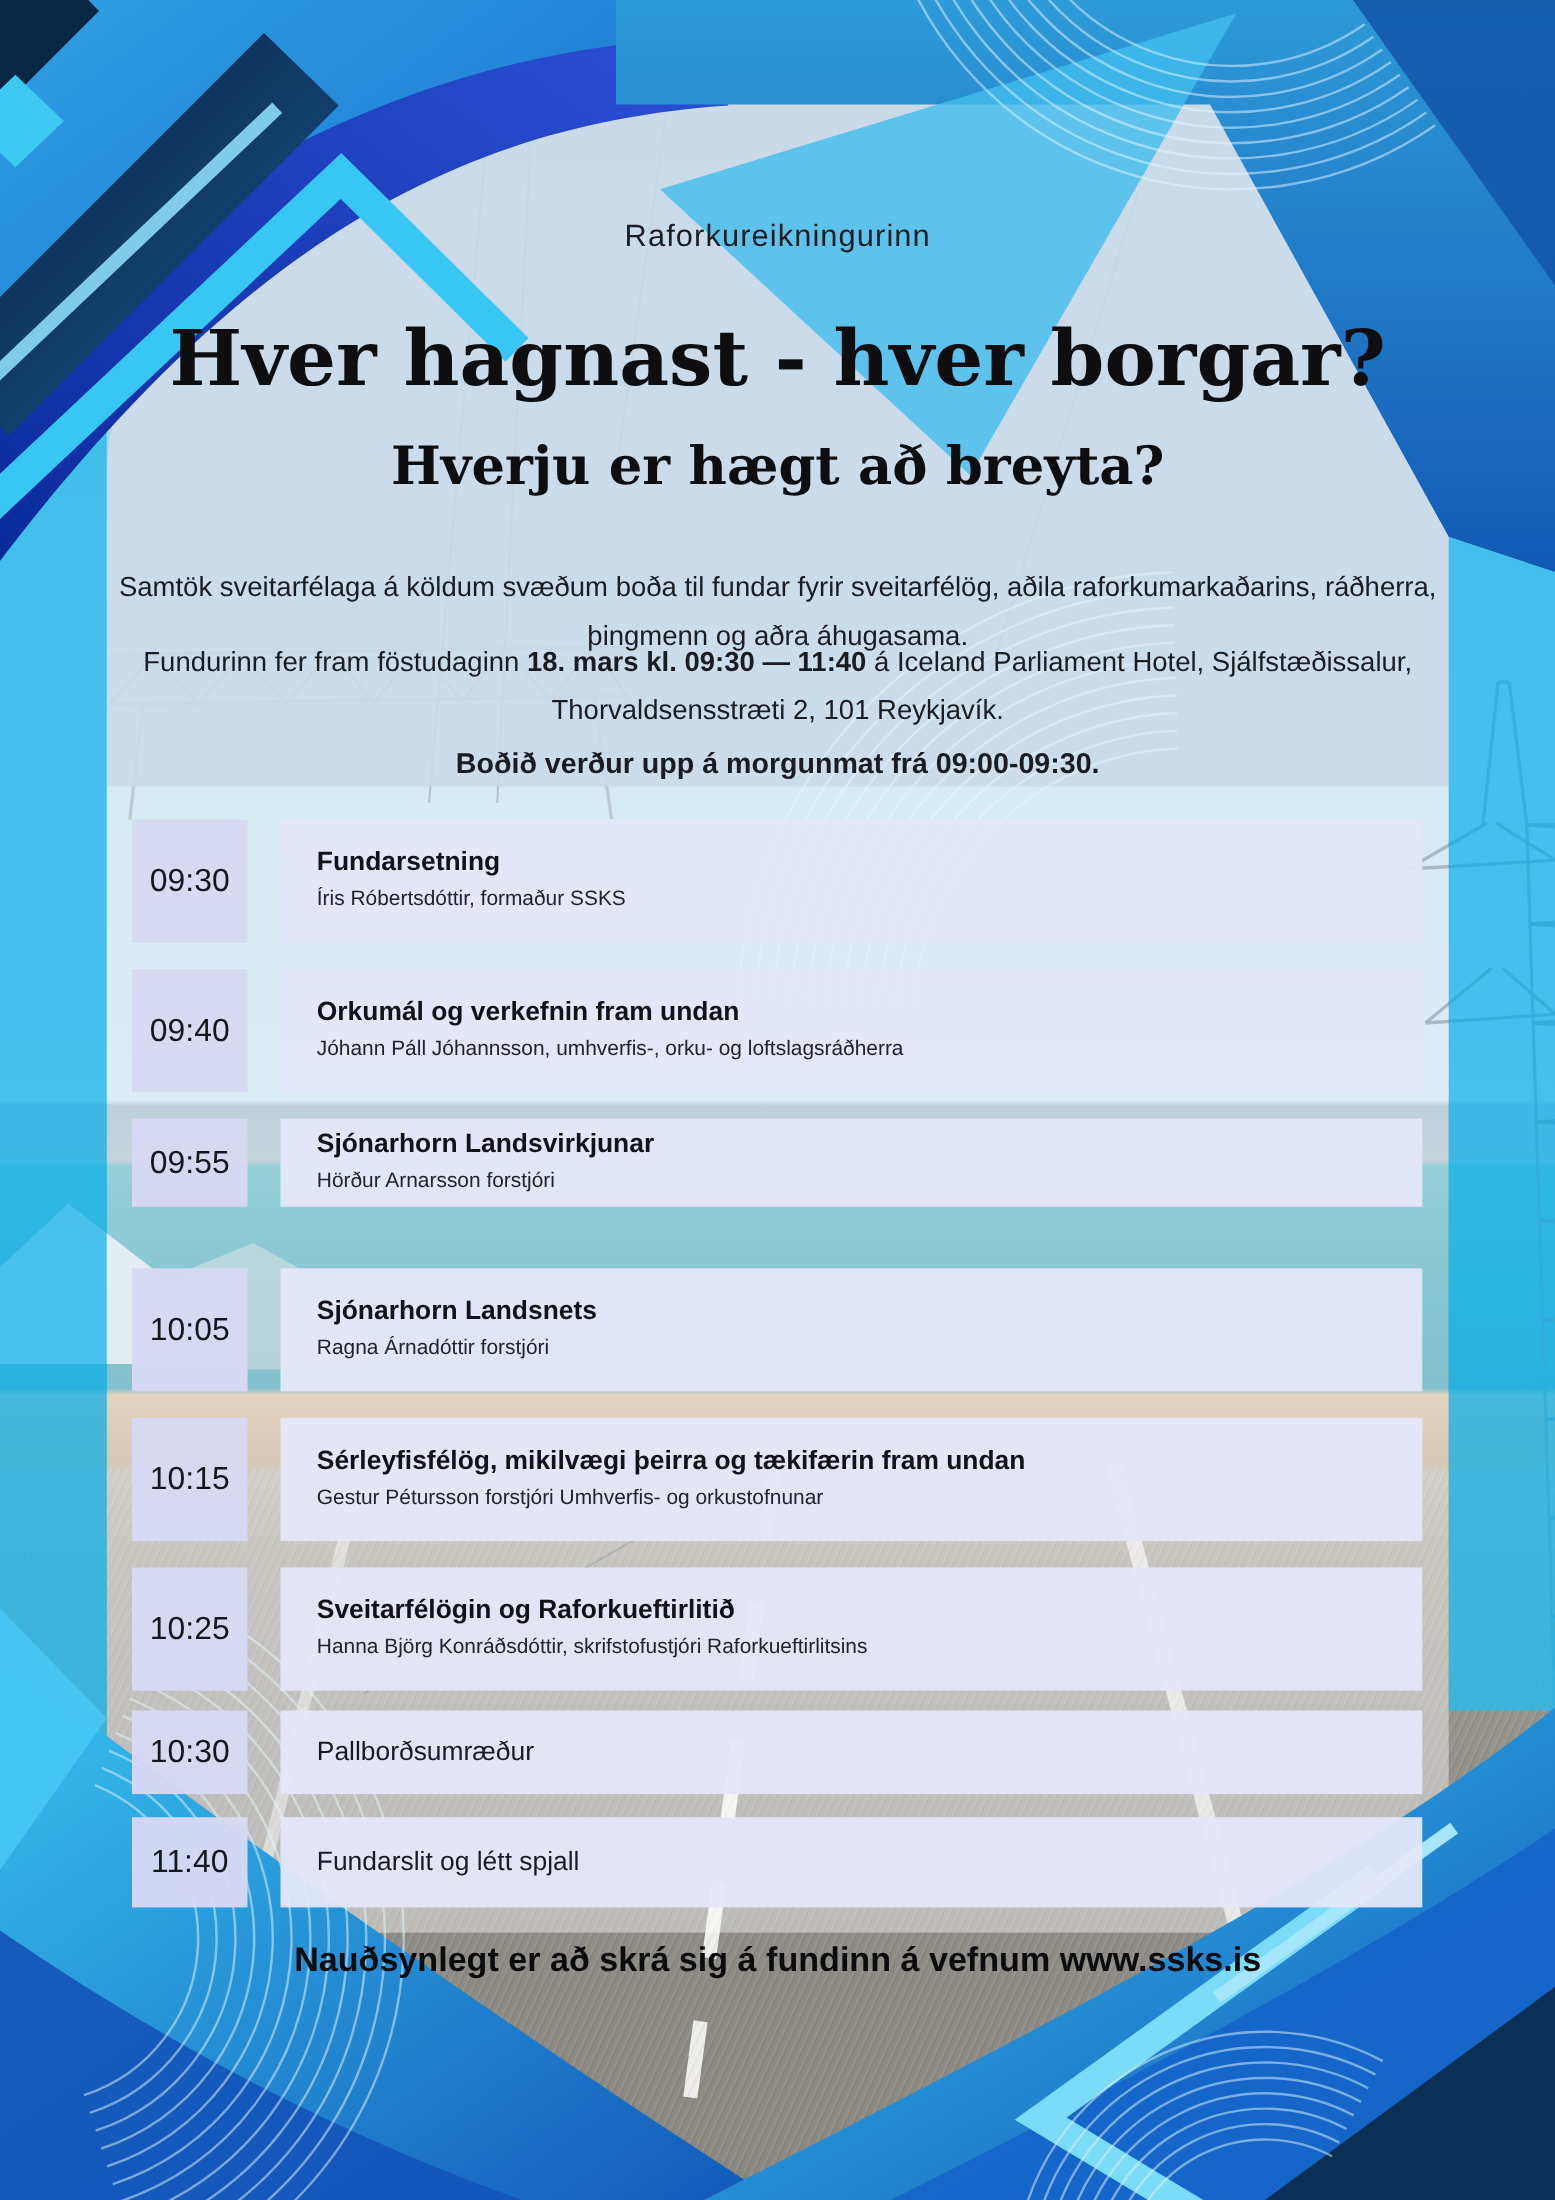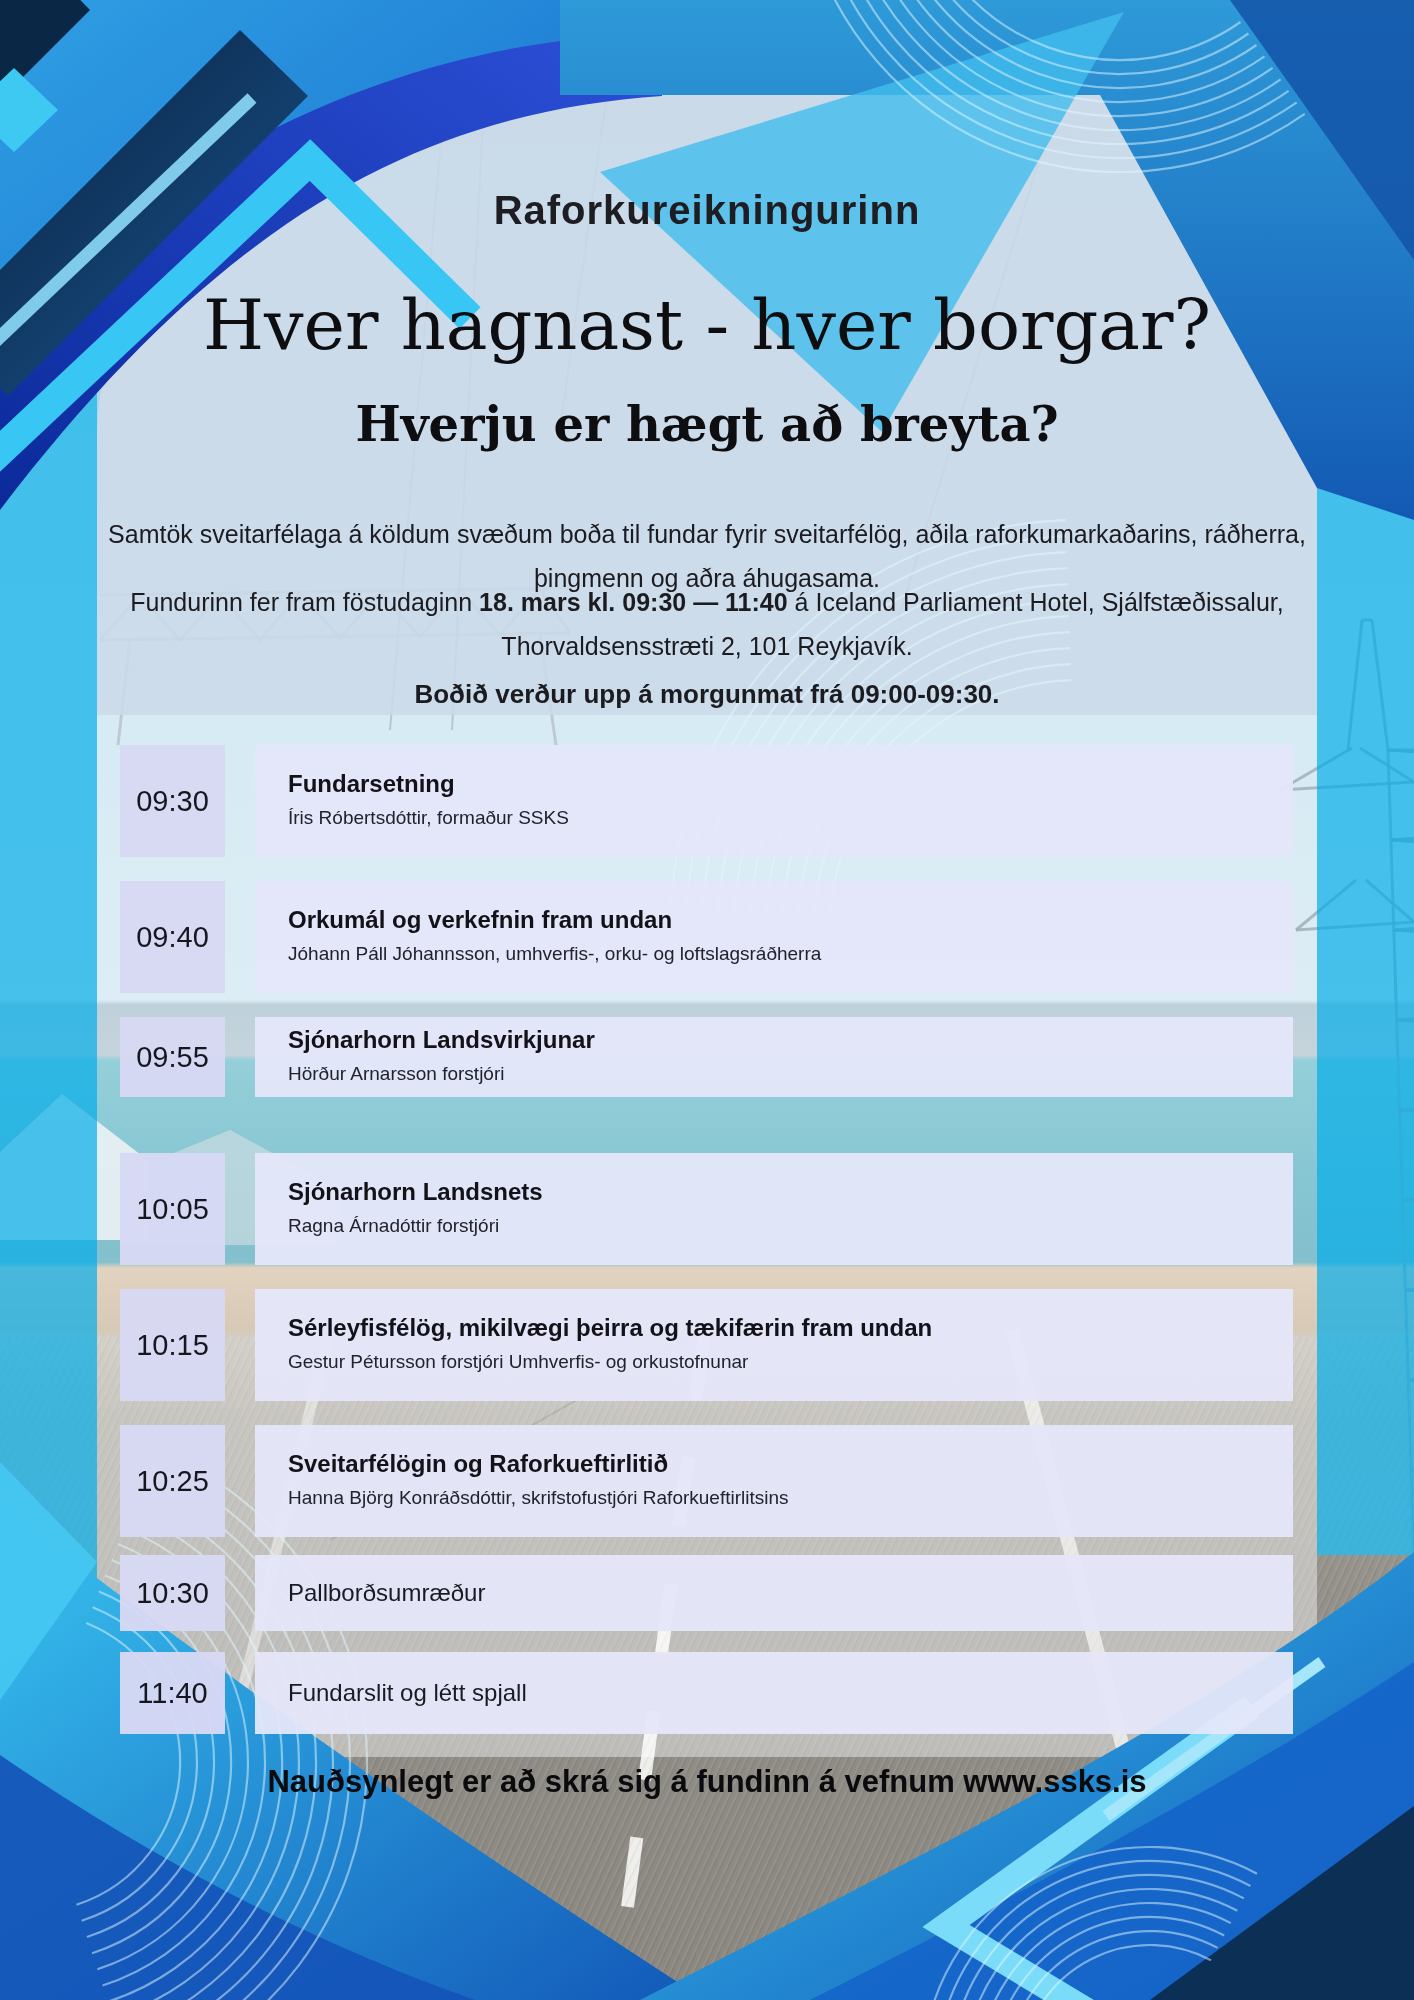--- a/index.html
+++ b/index.html
@@ -24,22 +24,22 @@
   .dome{position:absolute;left:97px;top:93px;width:1220px;height:622px;
     background:rgba(206,219,233,0.93);
     border-top-left-radius:520px 340px;border-top-right-radius:36px 18px;}
   .wash{position:absolute;left:97px;top:715px;width:1220px;height:1042px;
     background:rgba(255,255,255,0.42);}
   
   .frame{position:absolute;inset:0;pointer-events:none;}
   
   .content{position:absolute;inset:0;}
   .center-col{position:absolute;left:97px;width:1220px;text-align:center;color:#17171c;}
-  .kicker{top:188px;font-size:40px;font-weight:700;letter-spacing:1px;color:#1d1d22;}
-  .title{top:284px;font-family:"DejaVu Serif","Liberation Serif",serif;font-weight:400;
+  .kicker{top:199px;font-size:28px;font-weight:400;letter-spacing:1px;color:#1d1d22;}
+  .title{top:284px;font-family:"DejaVu Serif","Liberation Serif",serif;font-weight:700;
     font-size:70px;color:#0e0e10;}
   .subtitle{top:396px;font-family:"DejaVu Serif","Liberation Serif",serif;font-weight:700;
     font-size:48px;color:#0e0e10;}
   .intro{font-size:25px;line-height:44px;color:#1b1b20;}
   .p1{top:512px;}
   .p2{top:580px;text-align:center;}
   .p3{top:672px;font-weight:700;font-size:26px;}
   .b{font-weight:700;}
   
   .row{position:absolute;left:120px;width:1173px;}

